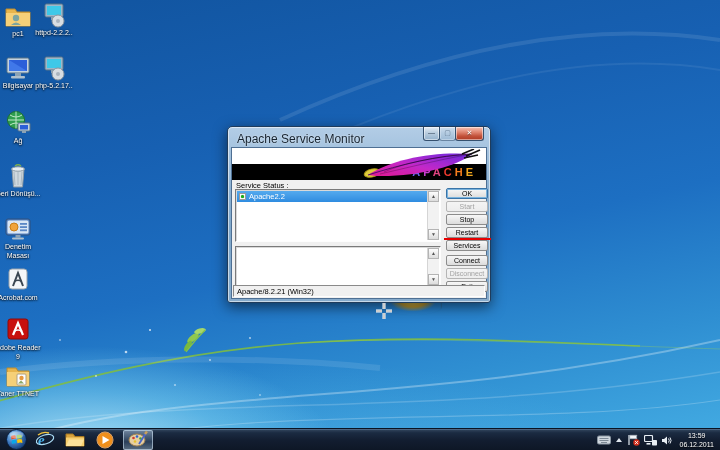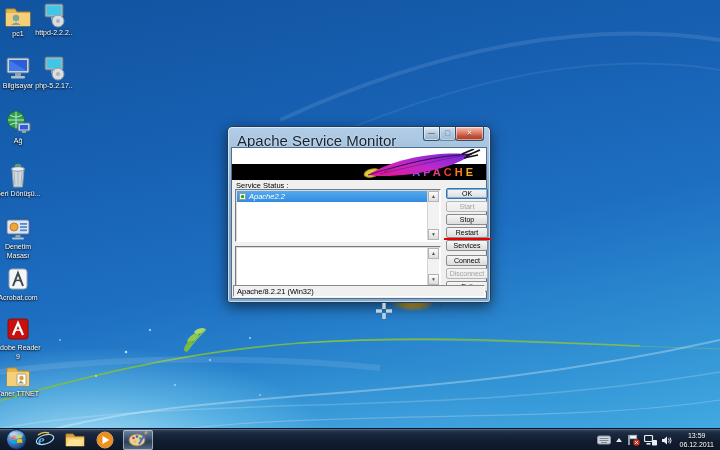--- a/index.html
+++ b/index.html
@@ -25,39 +25,39 @@
   .goldglow { position:absolute; left:384px; top:299px; width:58px; height:16px;
     background:radial-gradient(ellipse 30px 14px at 50% 10%, #d8bc4e 0%, #b59430 45%, rgba(180,148,48,0) 78%);
     border-radius:0 0 50% 50%; box-shadow:inset 0 2px 2px rgba(70,55,0,.55); }
 
   
   .appwin { position:absolute; left:227px; top:126px; width:264px; height:177px;
     background:linear-gradient(#b3cde6, #8db2d3 35%, #7fa7c9 60%, #86abcc);
     border:1px solid #1f3c5c; border-radius:5px 5px 3px 3px;
     box-shadow:0 4px 14px rgba(0,0,0,.55), inset 0 0 0 1px rgba(255,255,255,.55); }
   .titlebar { position:absolute; left:0; top:0; right:0; height:20px; }
-  .wtitle { position:absolute; left:9px; top:5px; font-size:15px; color:#15222f; text-shadow:0 0 2px rgba(255,255,255,.8); white-space:nowrap; }
+  .wtitle { position:absolute; left:9px; top:5px; font-size:12px; color:#15222f; text-shadow:0 0 2px rgba(255,255,255,.8); white-space:nowrap; }
   .capbtns { position:absolute; top:0px; right:6px; display:flex; }
   .capbtn { height:14px; border:1px solid #35506e; border-top:none; border-radius:0 0 3px 3px;
     font-size:7px; line-height:12px; text-align:center; color:#fff; margin-left:-1px;
     background:linear-gradient(#e7eef6, #b9cddf 45%, #93b1cc); color:#2a3d52; box-shadow:inset 0 0 0 1px rgba(255,255,255,.5); }
   .capbtn.min { width:17px; }
   .capbtn.max { width:17px; opacity:.55; }
   .capbtn.close { width:29px; background:linear-gradient(#f6c2b4, #e08570 40%, #c2513a 70%, #ad3a24); color:#fff; text-shadow:0 1px 1px rgba(0,0,0,.5); }
 
   .wcontent { position:absolute; left:3px; right:3px; top:20px; bottom:3px; background:#f0f0f0; border:1px solid #4e6f93; }
   .banner-white { position:absolute; left:0; right:0; top:0; height:16px; background:#fff; }
   .banner-black { position:absolute; left:0; right:0; top:16px; height:16px; background:#000; }
   .apachelogo { position:absolute; right:10px; top:18px; font-size:11px; font-weight:bold; letter-spacing:3px; font-family:"Liberation Sans",sans-serif; }
   .apachelogo span { display:inline; }
   .feather { position:absolute; right:4px; top:1px; width:128px; height:31px; }
 
   .svclabel { position:absolute; left:4px; top:33px; font-size:7.5px; color:#000; }
   .sunken { background:#fff; border:1px solid; border-color:#7a7a7a #fdfdfd #fdfdfd #7a7a7a; box-shadow:inset 1px 1px 0 rgba(0,0,0,.15); }
-  .list1 { position:absolute; left:3px; top:41px; width:206px; height:53px;font-style:italic; }
+  .list1 { position:absolute; left:3px; top:41px; width:206px; height:53px; }
   .list2 { position:absolute; left:3px; top:98px; width:206px; height:41px; }
   .lrow { position:absolute; left:1px; top:1px; right:13px; height:11px; background:linear-gradient(#55aaee,#2f8ce0); color:#fff; font-size:7.5px; line-height:11px; display:flex; align-items:center; }
   .lrow .svcicon { width:7px; height:7px; background:#fff; border:1px solid #9a9a9a; margin:0 3px 0 2px; position:relative; }
   .lrow .svcicon::after { content:""; position:absolute; left:1px; top:1px; width:3px; height:3px; border-radius:50%; background:#17b317; box-shadow:0 0 1px #0a660a; }
   .vscroll { position:absolute; top:1px; bottom:1px; right:1px; width:12px; background:#f2f2f2; border-left:1px solid #d5d5d5; }
   .sbtn { position:absolute; left:0; width:11px; height:11px; background:linear-gradient(#fdfdfd,#dcdcdc); border:1px solid #b4b4b4; font-size:5px; line-height:9px; text-align:center; color:#555; }
   .sbtn.up { top:0; } .sbtn.dn { bottom:0; }
 
   .wbtn { position:absolute; left:214px; width:42px; height:11px; font-size:7px; line-height:10px; text-align:center; color:#000;
     background:linear-gradient(#f7f7f7,#e9e9e9 50%,#dcdcdc); border:1px solid #8c8c8c; border-radius:2px; }

